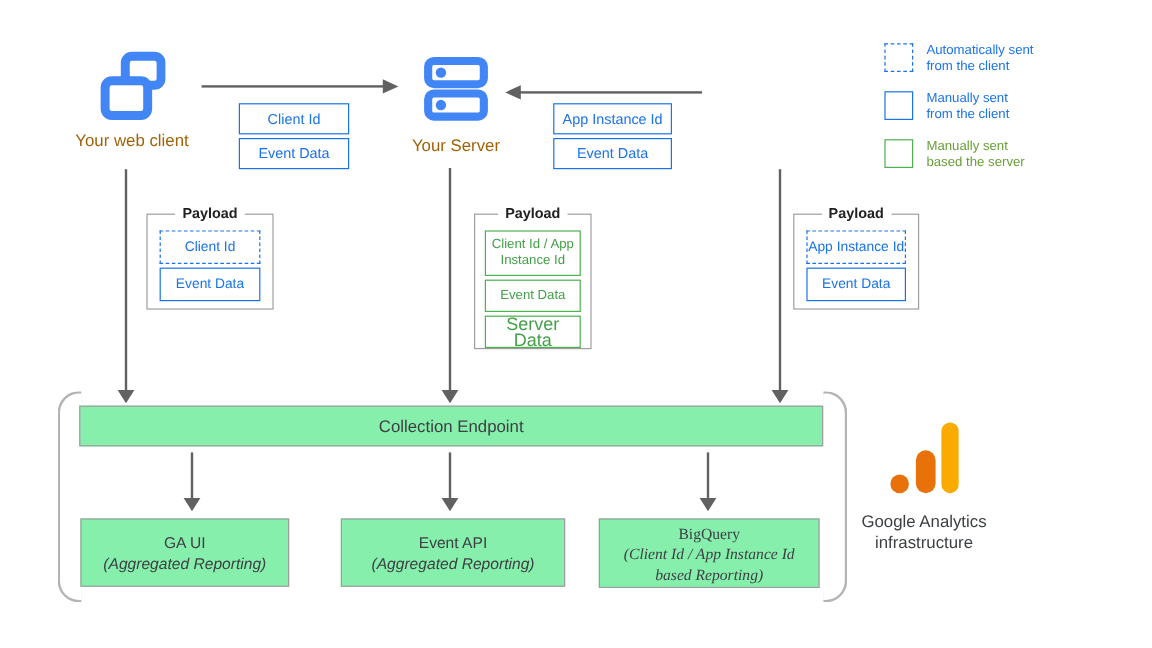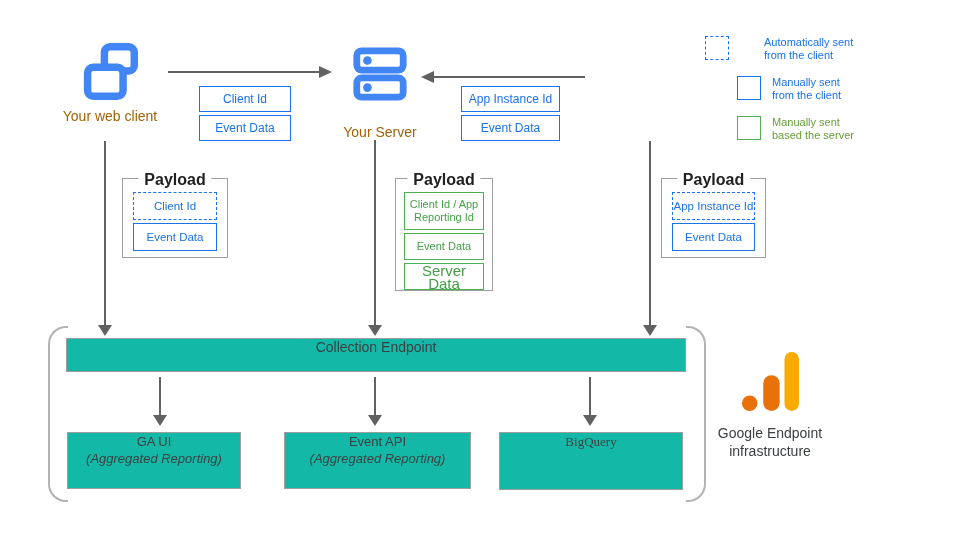--- a/index.html
+++ b/index.html
@@ -24,40 +24,40 @@
     border-top:11px solid #616161;border-left:7px solid transparent;border-right:7px solid transparent;}
 
   
   .flow-group{display:flex;flex-direction:column;gap:3px;}
   .flow-box{height:24px;border:1.5px solid #1a73e8;color:#1a73e8;background:#fff;
     font-size:12px;font-weight:500;display:flex;align-items:center;justify-content:center;}
 
   
   .payload{border:1px solid #9e9e9e;background:#fff;box-sizing:border-box;padding-top:13px;}
   .payload-legend{position:absolute;top:-8px;left:50%;transform:translateX(-50%);
-    background:#fff;padding:0 6px;font-size:16px;font-weight:bold;color:#212121;white-space:nowrap;}
+    background:#fff;padding:0 6px;font-size:12px;font-weight:bold;color:#212121;white-space:nowrap;}
   .pitem{margin:0 10px 3px 10px;display:flex;align-items:center;justify-content:center;
     text-align:center;font-size:11.5px;font-weight:500;background:#fff;line-height:13px;}
   .pitem.dashed-blue{border:1.5px dashed #1a73e8;color:#1a73e8;}
   .pitem.solid-blue{border:1.5px solid #1a73e8;color:#1a73e8;}
   .pitem.solid-green{border:1px solid #4caf50;color:#43a047;}
 
   
   .legend-row{display:flex;align-items:flex-start;}
   .legend-swatch{width:22px;height:22px;background:#fff;flex:0 0 auto;}
   .legend-swatch.dashed-blue{border:1.5px dashed #1a73e8;}
   .legend-swatch.solid-blue{border:1.5px solid #1a73e8;}
   .legend-swatch.solid-green{border:1.5px solid #4caf50;}
   .legend-text{margin-left:11px;font-size:11px;font-weight:500;line-height:13px;}
   .legend-text.blue{color:#1a73e8;}
   .legend-text.green{color:#689f38;}
 
   
-  .gbox{border:1px solid #9e9e9e;background:#14b8a6;color:#3c4043;display:flex;flex-direction:column;
-    align-items:center;justify-content:flex-start;text-align:center;box-sizing:border-box;}
+  .gbox{border:1px solid #9e9e9e;background:#86efac;color:#3c4043;display:flex;flex-direction:column;
+    align-items:center;justify-content:center;text-align:center;box-sizing:border-box;}
   .gbox .title{font-size:13px;line-height:17px;}
   .gbox .subtitle{font-size:13px;line-height:17px;font-style:italic;}
   .endpoint-text{font-size:14px;color:#3c4043;}
 
   
   .bracket{width:20px;height:176px;box-sizing:border-box;}
   .bracket.lft{border:2px solid #b3b3b3;border-right:none;border-radius:18px 0 0 18px;}
   .bracket.rgt{border:2px solid #b3b3b3;border-left:none;border-radius:0 18px 18px 0;}
 
   .ga-infra{display:flex;flex-direction:column;align-items:center;text-align:center;}
@@ -80,37 +80,37 @@
 
   <div class="abs node" style="left:330px;top:46px;width:100px;">
     <span>
       <svg width="58" height="58" viewBox="0 0 60 60" aria-hidden="true">
         <rect x="6" y="5" width="48" height="20" rx="5" fill="#ffffff" stroke="#4285f4" stroke-width="7"></rect>
         <circle cx="17" cy="15" r="4.5" fill="#4285f4"></circle>
         <rect x="6" y="33" width="48" height="20" rx="5" fill="#ffffff" stroke="#4285f4" stroke-width="7"></rect>
         <circle cx="17" cy="43" r="4.5" fill="#4285f4"></circle>
       </svg>
     </span>
-    <div class="node-label" style="margin-top:16px;">Your Server</div>
+    <div class="node-label" style="margin-top:4px;">Your Server</div>
   </div>
 
 
   <div class="abs harrow right" style="left:168px;top:71px;width:152px;"></div>
   <div class="abs harrow left" style="left:433px;top:76px;width:152px;"></div>
 
   <div class="abs flow-group" style="left:199px;top:86px;">
     <div class="flow-box" style="width:90px;">Client Id</div>
     <div class="flow-box" style="width:90px;">Event Data</div>
   </div>
   <div class="abs flow-group" style="left:461px;top:86px;">
     <div class="flow-box" style="width:97px;">App Instance Id</div>
     <div class="flow-box" style="width:97px;">Event Data</div>
   </div>
 
-  <div class="abs legend-row" style="left:705px;top:36px;gap:24px;">
+  <div class="abs legend-row" style="left:737px;top:36px;">
     <div class="legend-swatch dashed-blue"></div>
     <div class="legend-text blue">
       <div>Automatically sent</div>
       <div>from the client</div>
     </div>
   </div>
   <div class="abs legend-row" style="left:737px;top:76px;">
     <div class="legend-swatch solid-blue"></div>
     <div class="legend-text blue">
       <div>Manually sent</div>
@@ -130,21 +130,21 @@
   <div class="abs varrow" style="left:649px;top:141px;height:185px;"></div>
 
   <div class="abs payload" style="left:122px;top:178px;width:106px;height:80px;">
     <span class="payload-legend">Payload</span>
     <div class="pitem dashed-blue" style="height:26px;">Client Id</div>
     <div class="pitem solid-blue" style="height:26px;">Event Data</div>
   </div>
 
   <div class="abs payload" style="left:395px;top:178px;width:98px;height:113px;">
     <span class="payload-legend">Payload</span>
-    <div class="pitem solid-green" style="height:36px;margin:0 8px 3px 8px;font-size:11px;">Client Id / App Reporting Id</div>
+    <div class="pitem solid-green" style="height:36px;margin:0 8px 3px 8px;font-size:11px;">Client Id / App Instance Id</div>
     <div class="pitem solid-green" style="height:25px;margin:0 8px 3px 8px;font-size:11px;">Event Data</div>
     <div class="pitem solid-green" style="height:25px;margin:0 8px 3px 8px;font-size:15px;">Server Data</div>
   </div>
 
   <div class="abs payload" style="left:661px;top:178px;width:105px;height:80px;">
     <span class="payload-legend">Payload</span>
     <div class="pitem dashed-blue" style="height:26px;">App Instance Id</div>
     <div class="pitem solid-blue" style="height:26px;">Event Data</div>
   </div>
 
@@ -162,26 +162,27 @@
   <div class="abs gbox" style="left:67px;top:432px;width:174px;height:57px;">
     <div class="title">GA UI</div>
     <div class="subtitle">(Aggregated Reporting)</div>
   </div>
   <div class="abs gbox" style="left:284px;top:432px;width:187px;height:57px;">
     <div class="title">Event API</div>
     <div class="subtitle">(Aggregated Reporting)</div>
   </div>
   <div class="abs gbox" style="left:499px;top:432px;width:184px;height:58px;font-family:Liberation Serif, serif;">
     <div class="title">BigQuery</div>
+    <div class="subtitle" style="padding:0 6px;">(Client Id / App Instance Id based Reporting)</div>
   </div>
 
   <div class="abs ga-infra" style="left:708px;top:350px;width:124px;">
     <span>
       <svg width="58" height="62" viewBox="0 0 60 64" aria-hidden="true">
         <circle cx="9" cy="55" r="8" fill="#e8710a"></circle>
         <rect x="23" y="26" width="17" height="37" rx="8.5" fill="#e8710a"></rect>
         <rect x="45" y="2" width="15" height="61" rx="7.5" fill="#f9ab00"></rect>
       </svg>
     </span>
-    <div class="ga-infra-label">Google Endpoint infrastructure</div>
+    <div class="ga-infra-label">Google Analytics infrastructure</div>
   </div>
 
 </div>
 
 </body></html>

